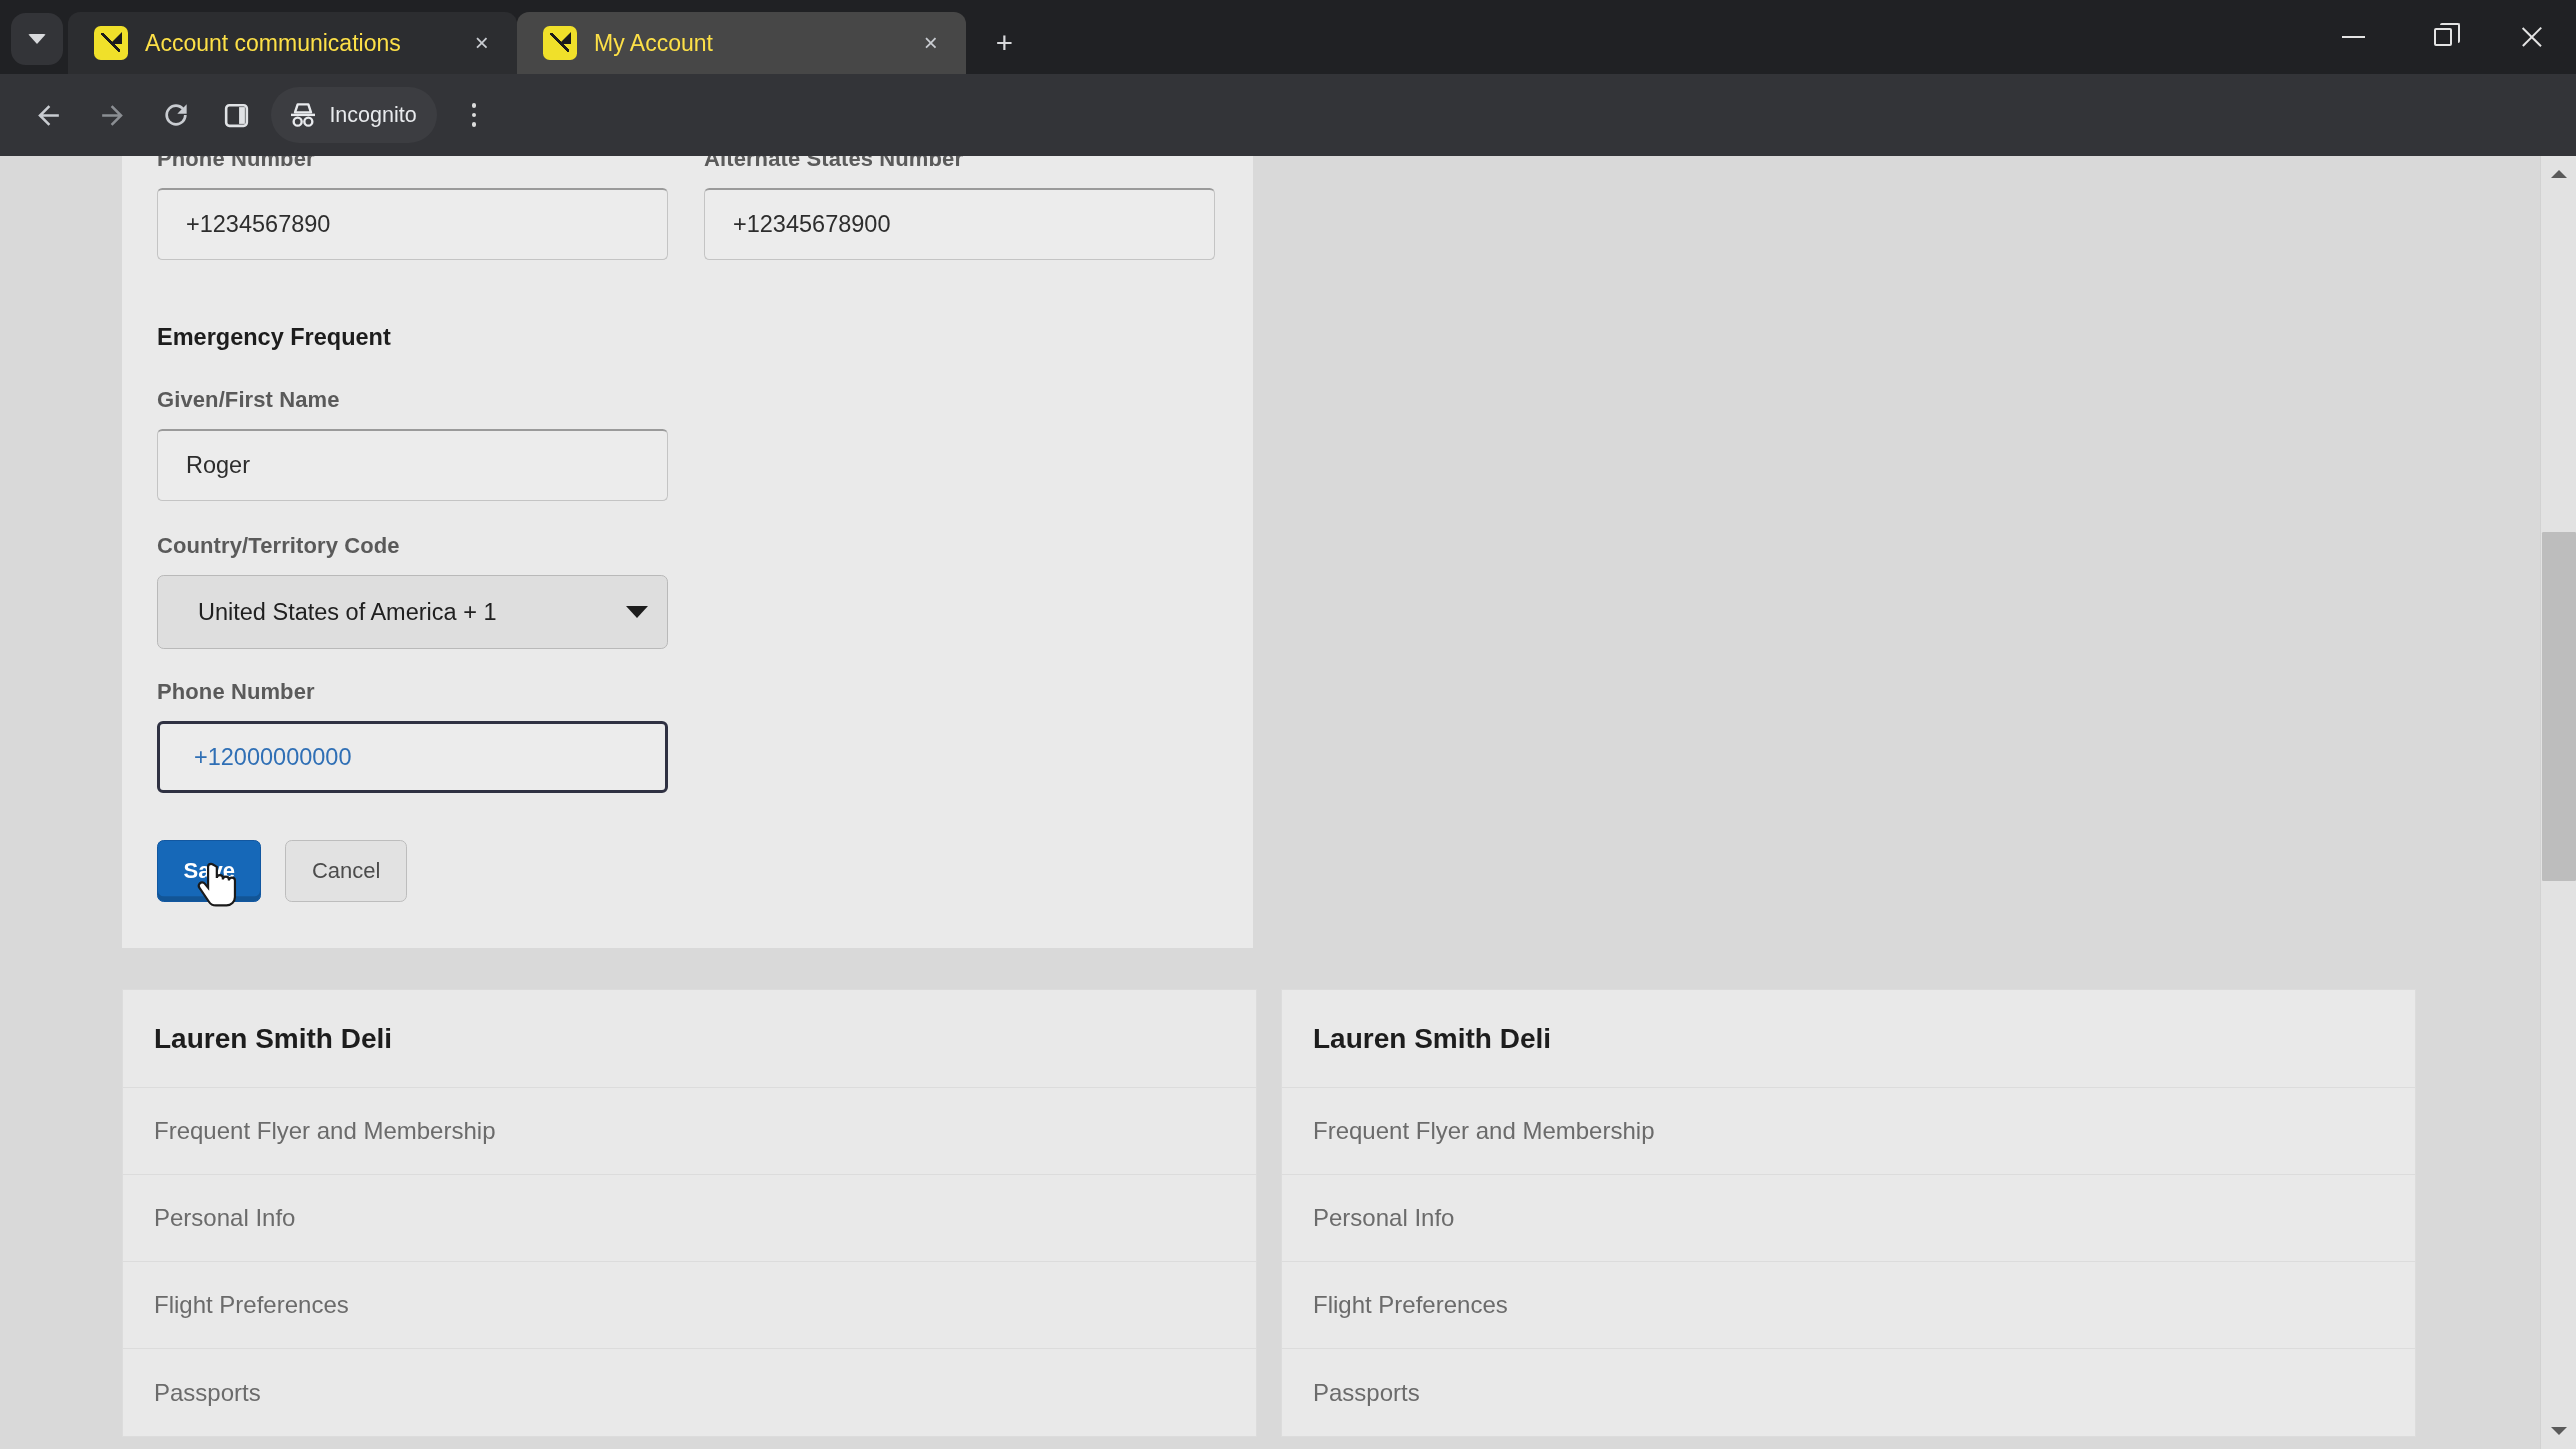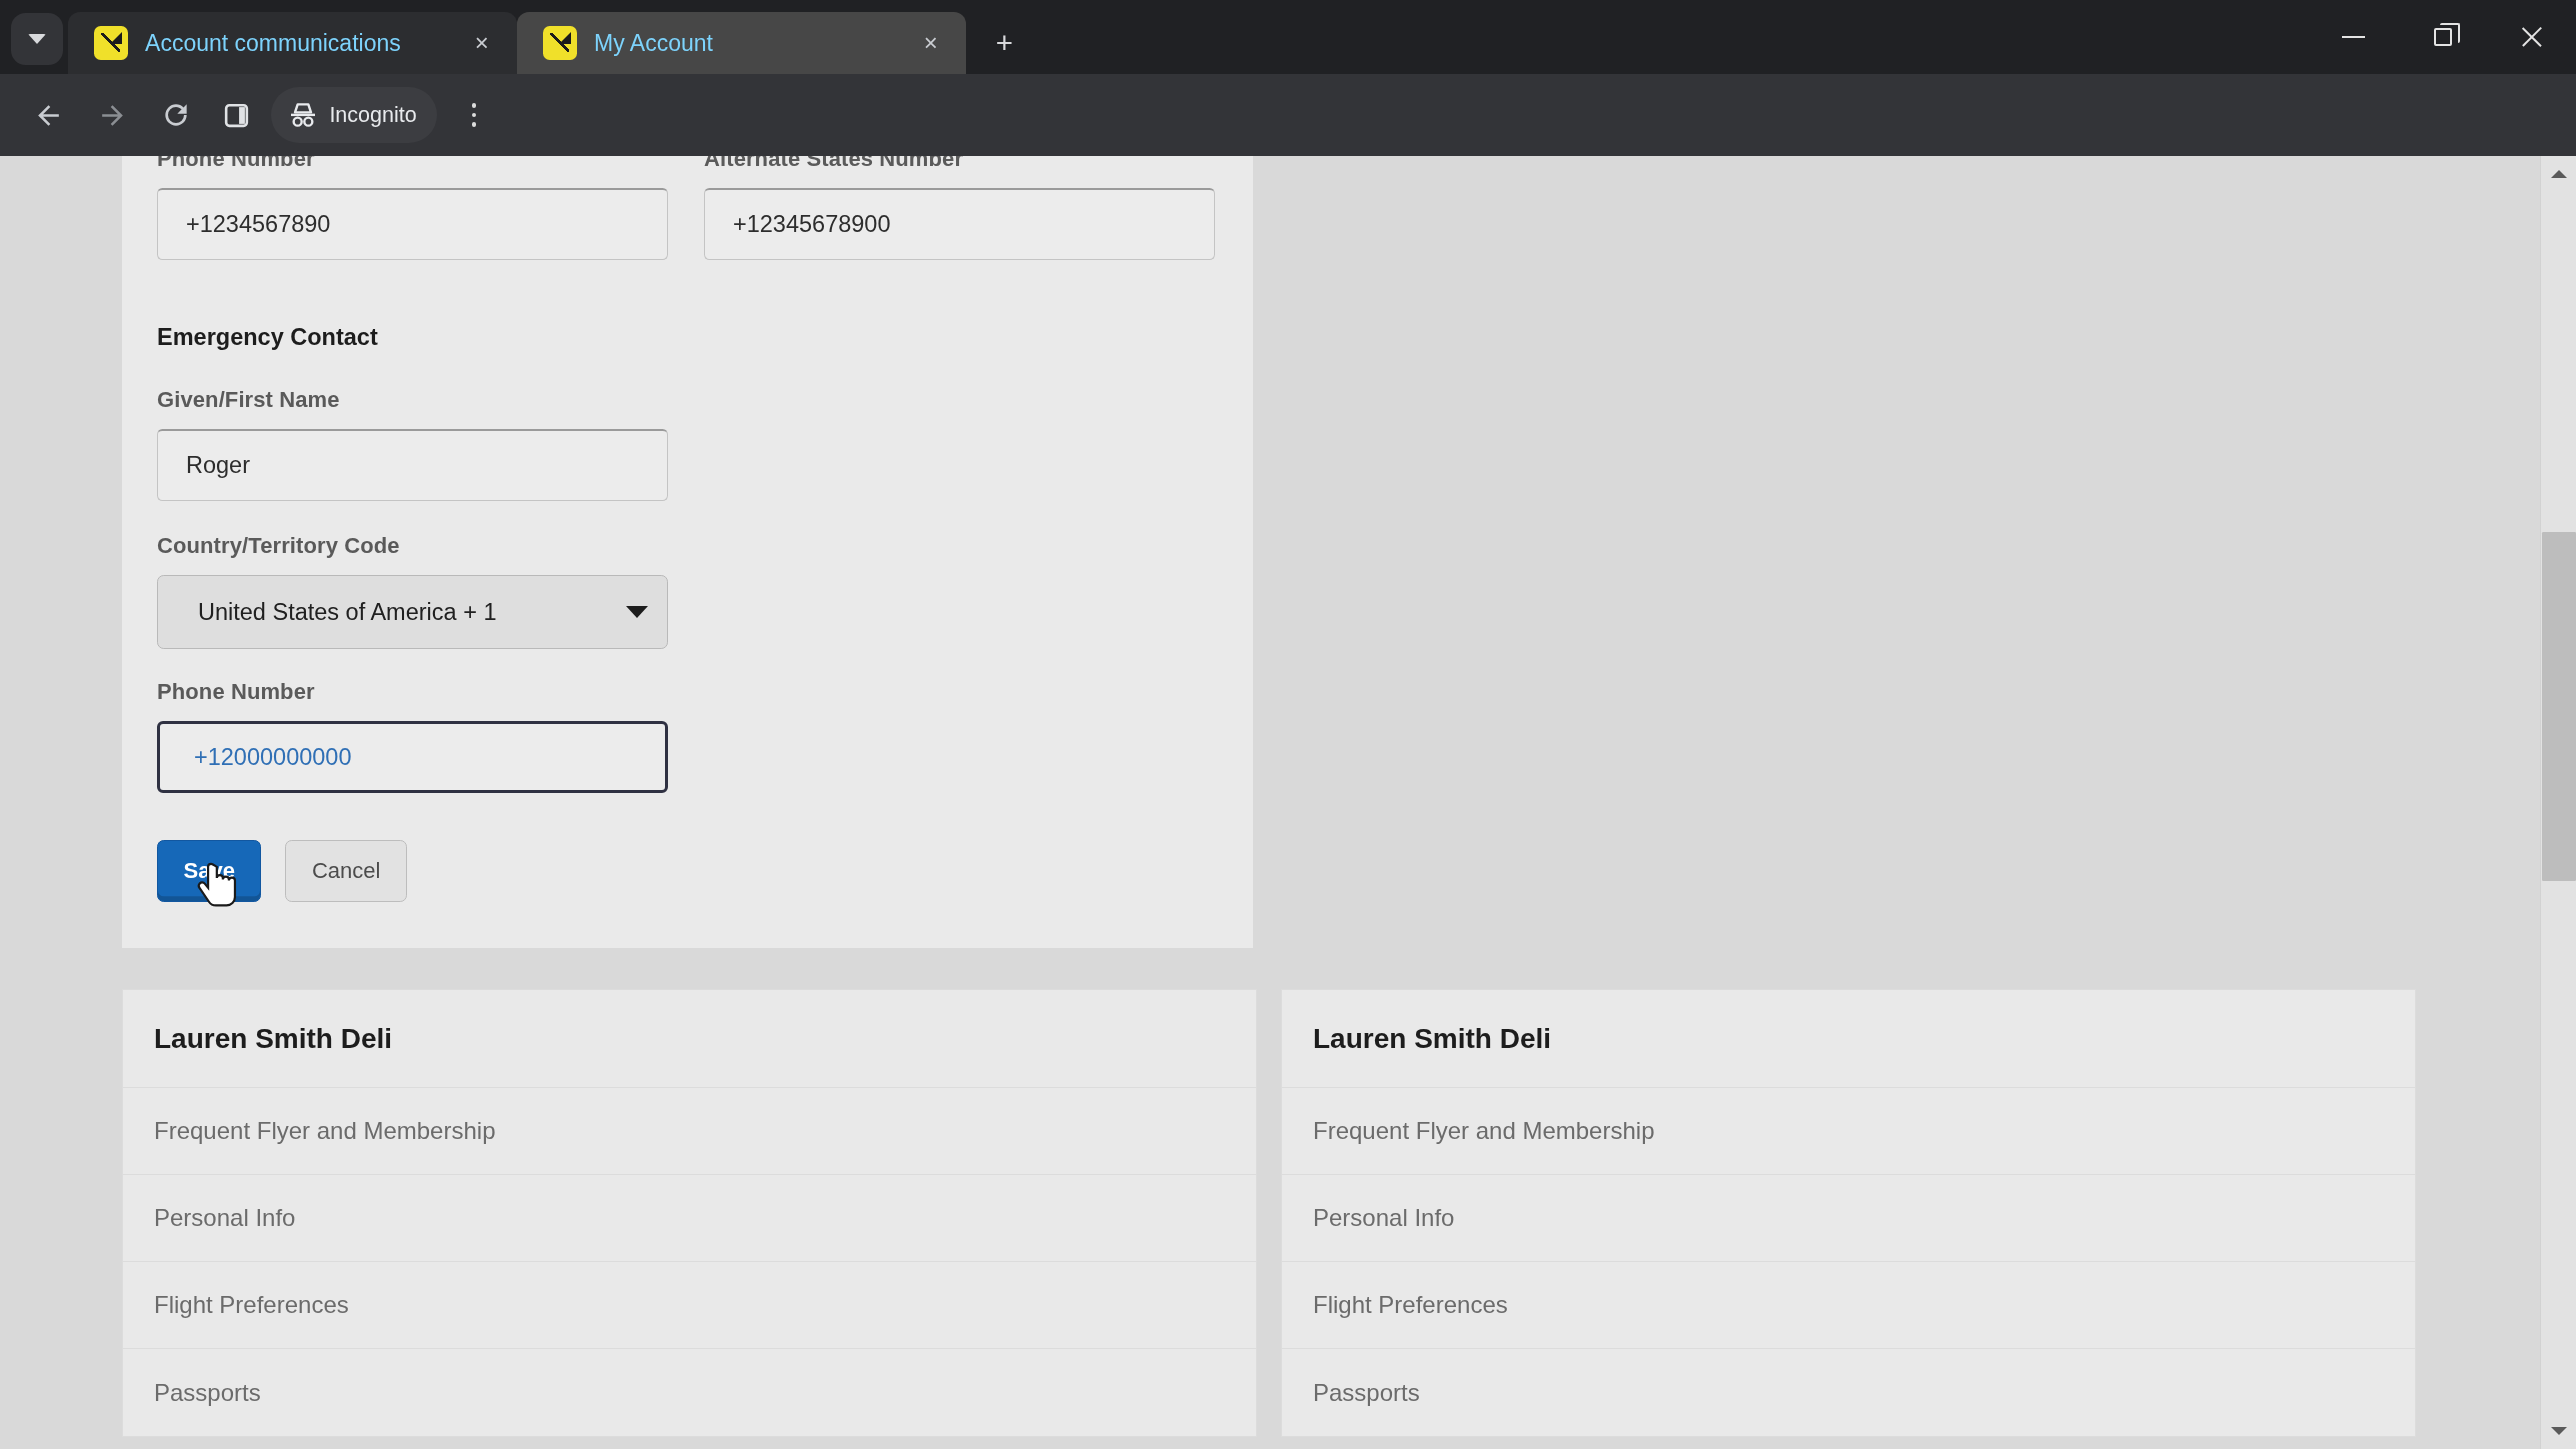--- a/index.html
+++ b/index.html
@@ -74,21 +74,21 @@
     position: absolute;
     right: 5.4px; top: 6px;
     width: 0; height: 0;
     border-left: 6px solid transparent;
     border-bottom: 6px solid #1b1b1b;
     border-right: 6px solid #1b1b1b;
     border-top: 6px solid transparent;
   }
 
   .tab-title {
-    color: #7dd3fc;
+    color: #fde047;
     font-size: 23px;
     white-space: nowrap;
     overflow: hidden;
     text-overflow: ellipsis;
     flex: 1 1 auto;
   }
   .tab-close {
     width: 36px; height: 36px;
     flex: 0 0 auto;
     display: flex; align-items: center; justify-content: center;
@@ -487,21 +487,21 @@
         </div>
 
         <div class="row" style="left:582px; top:-10px;">
           <div class="field-label">Alternate States Number</div>
           <div class="txtin">
             <span class="val">+12345678900</span>
           </div>
         </div>
 
         <div class="row" style="left:35px; top:168px;">
-          <div class="section-title">Emergency Contact</div>
+          <div class="section-title">Emergency Frequent</div>
         </div>
 
         <div class="row" style="left:35px; top:231px;">
           <div class="field-label">Given/First Name</div>
           <div class="txtin">
             <span class="val">Roger</span>
           </div>
         </div>
 
 

